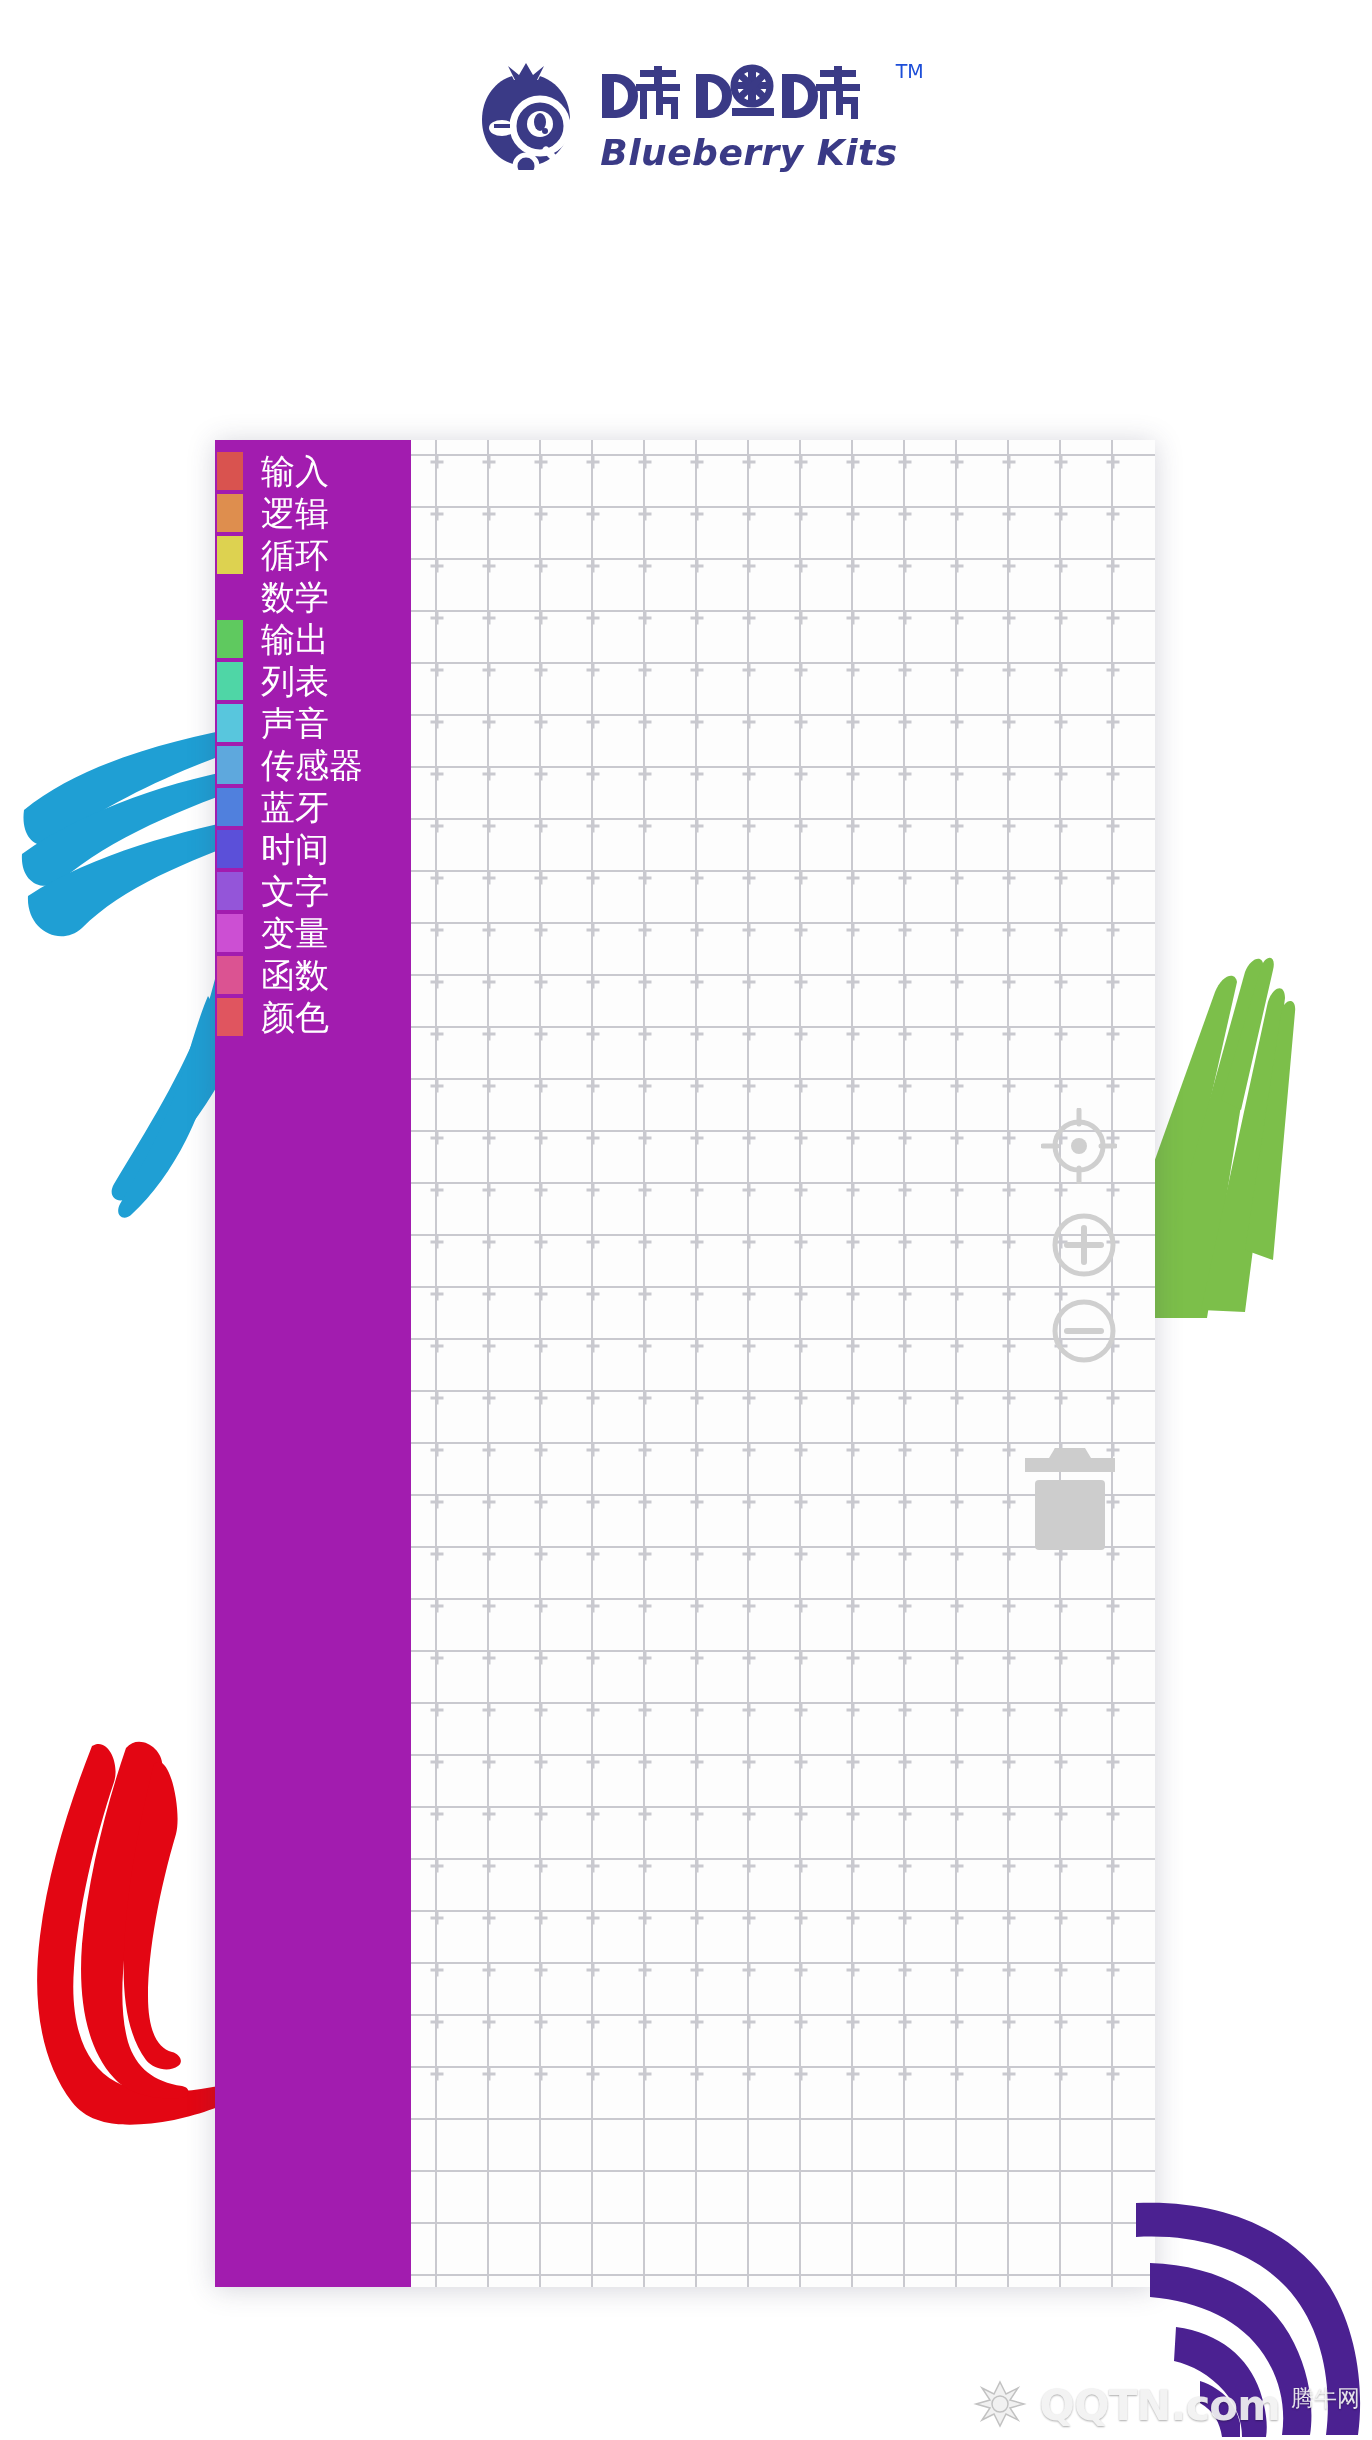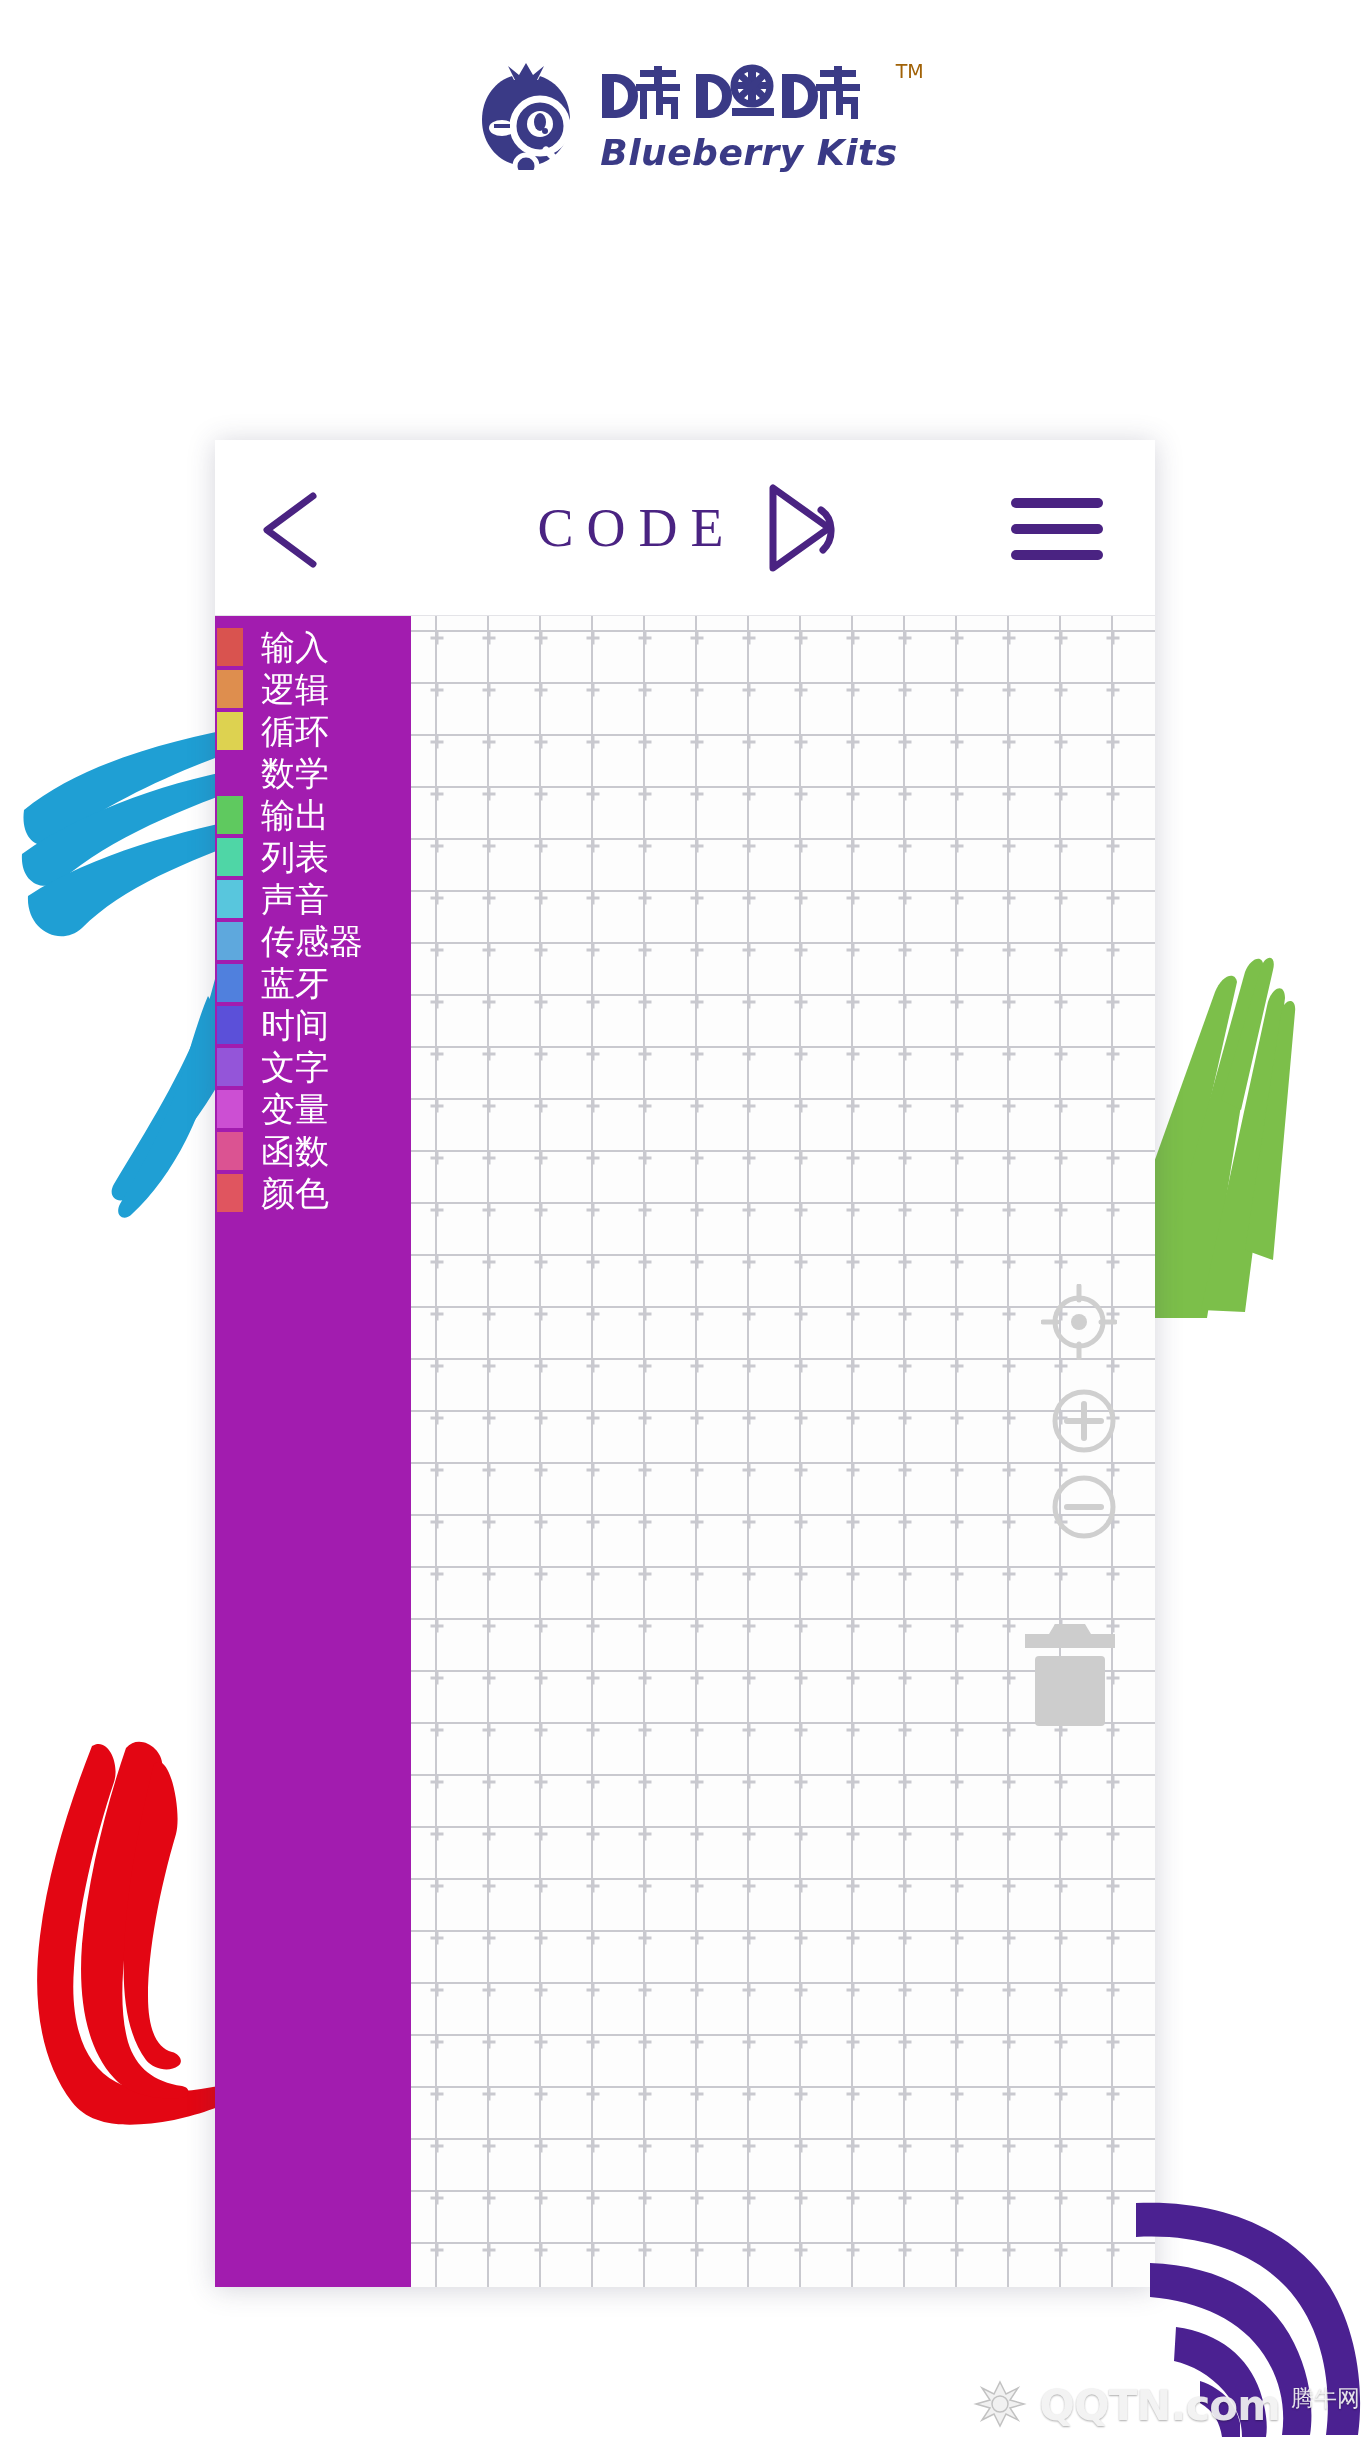--- a/index.html
+++ b/index.html
@@ -41,21 +41,21 @@
     letter-spacing: 0.5px;
     color: #3a3a86;
     text-align: center;
     margin-top: 2px;
   }
   .brand-tm {
     position: absolute;
     right: -26px;
     top: 2px;
     font-size: 19px;
-    color: #a16207;
+    color: #1d4ed8;
     font-family: "DejaVu Sans", sans-serif;
   }
 
   
   .tagline {
     position: absolute;
     top: 180px;
     left: 0;
     width: 1372px;
     text-align: center;
@@ -315,40 +315,20 @@
     <g fill="#4b2191">
       <path d="M6 28 C90 24 164 54 200 112 C228 158 234 216 228 260 L196 260 C202 214 194 162 166 124 C134 80 74 58 6 62 Z"></path>
       <path d="M20 88 C86 90 140 118 164 168 C180 200 184 234 180 260 L152 260 C156 232 150 204 134 180 C112 146 70 126 20 122 Z"></path>
       <path d="M46 152 C90 158 118 182 130 216 C136 234 138 250 136 262 L112 262 C112 246 106 230 94 216 C80 200 62 190 44 186 Z"></path>
       <path d="M70 206 C94 214 106 230 110 248 L110 262 L92 262 C90 248 84 236 70 228 Z"></path>
     </g>
   </svg>
 
   <div class="app-card">
 
-    <div class="app-header">
-
-      <svg class="hdr-back" viewBox="0 0 70 80">
-        <path d="M58 6 L12 40 L58 74" fill="none" stroke="#4a2382" stroke-width="7" stroke-linecap="round" stroke-linejoin="round"></path>
-      </svg>
-
-      <div class="hdr-center">
-        <span class="hdr-title">CODE</span>
-        <svg class="hdr-play" viewBox="0 0 80 96">
-          <path d="M14 8 L14 88 L70 48 Z" fill="none" stroke="#4a2382" stroke-width="7" stroke-linejoin="round" stroke-linecap="round"></path>
-          <path d="M62 30 C74 38 76 58 64 70" fill="none" stroke="#4a2382" stroke-width="7" stroke-linecap="round"></path>
-        </svg>
-      </div>
-
-      <div class="hdr-menu">
-        <span></span>
-        <span></span>
-        <span></span>
-      </div>
-    </div>
 
     <div class="app-body">
 
       <div class="sidebar" id="sidebar">
           <div class="cat-item">
             <div class="cat-swatch" style="background: rgb(217, 83, 79);"></div>
             <div class="cat-label">输入</div>
           </div>
           <div class="cat-item">
             <div class="cat-swatch" style="background: rgb(222, 142, 78);"></div>

